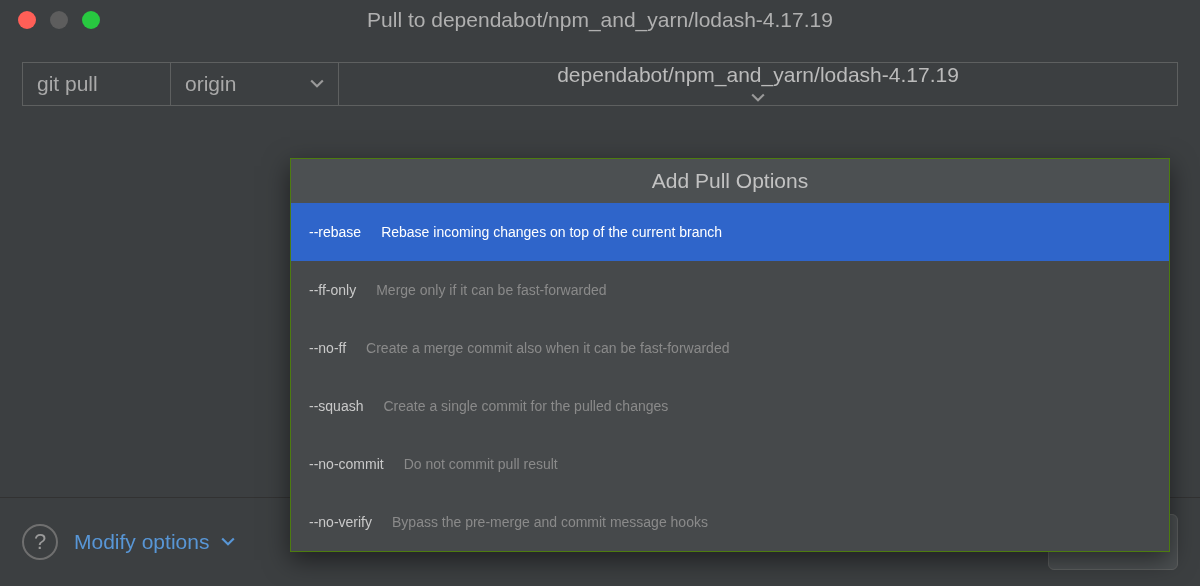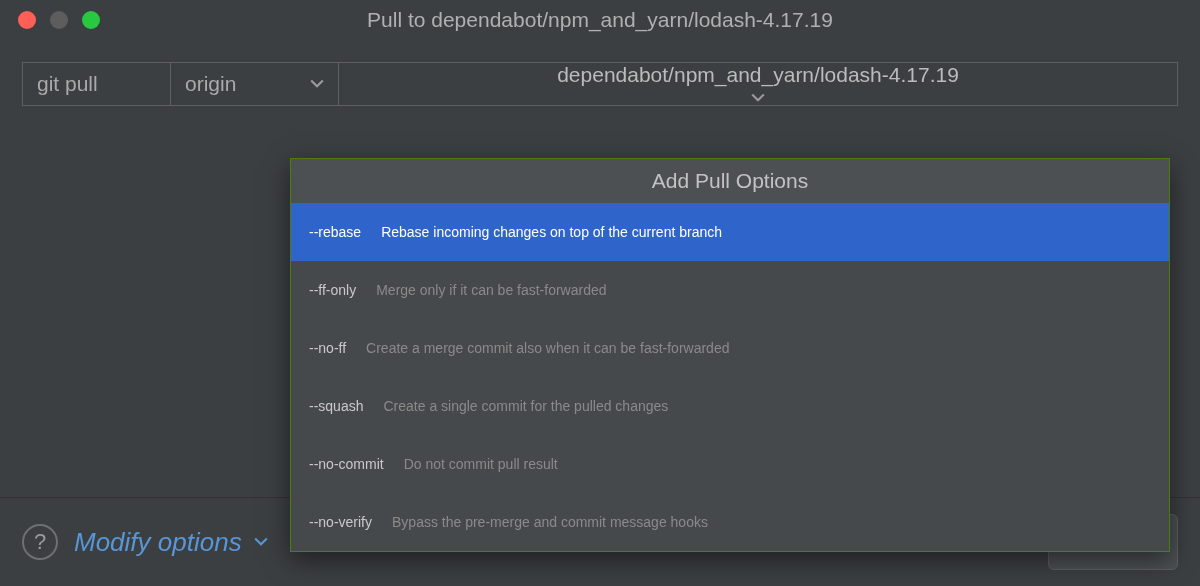--- a/index.html
+++ b/index.html
@@ -96,26 +96,25 @@
     border: 2px solid #6f6f6f;
     display: flex;
     align-items: center;
     justify-content: center;
     font-size: 22px;
     color: #9a9a9a;
     background: transparent;
   }
   .modify-link {
     color: #5896d6;
-    font-size: 26px;
+    font-size: 21px;
     display: flex;
     align-items: center;
     gap: 12px;
     cursor: pointer;
-    font-style: italic;
   }
   .modify-link svg { width: 14px; height: 12px;}
   .spacer { flex: 1; }
   .btn {
     min-width: 130px;
     height: 56px;
     border-radius: 6px;
     font-size: 21px;
     display: flex;
     align-items: center;

